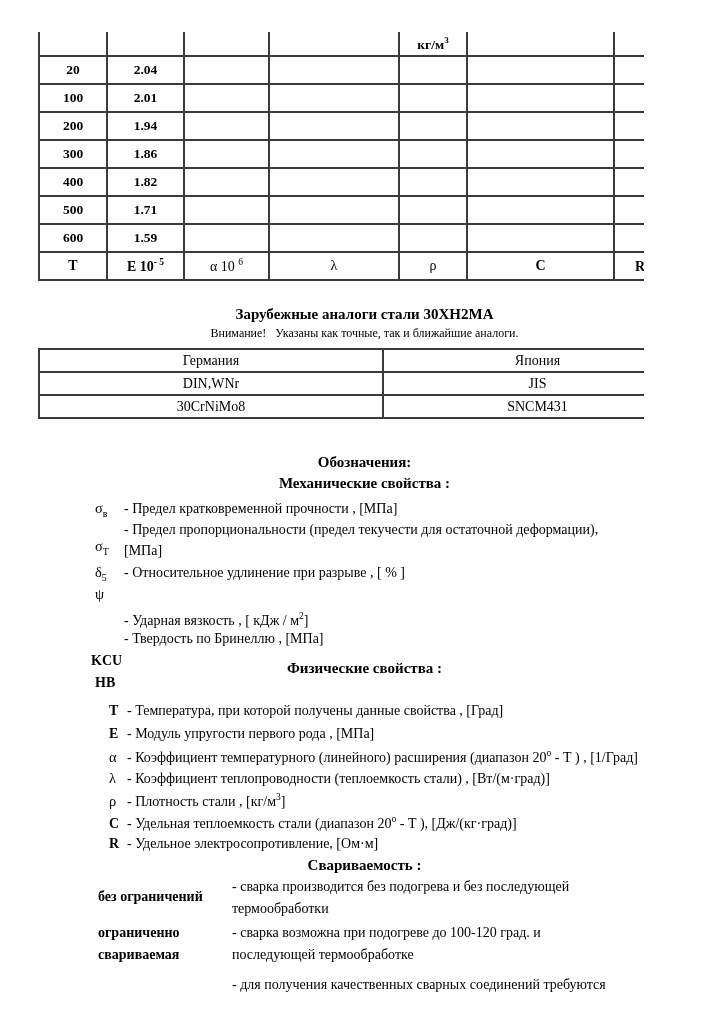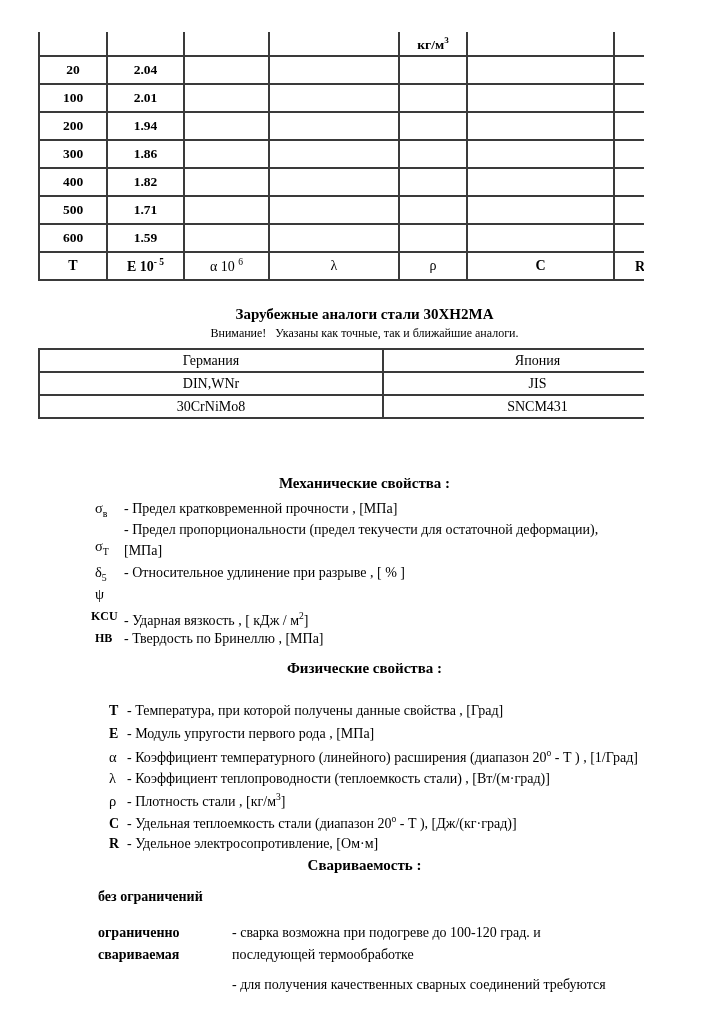--- a/index.html
+++ b/index.html
@@ -20,21 +20,21 @@
   .analogs{left:38px;top:348px;width:653px;}
   .analogs td{border:2px solid #3a3a3a;text-align:center;vertical-align:middle;
               font-size:14px;height:19px;padding:1px 0;margin-left:46px;}
 
   .center{position:absolute;left:38px;width:653px;text-align:center;white-space:pre-wrap;}
   .bold{font-weight:bold;}
   .t15{font-size:15px;}
   .t14{font-size:12px;}
 
   .sym{position:absolute;left:95px;font-size:14.5px;line-height:21px;}
-  .sym.latin{font-weight:bold;font-size:12px;}
+  .sym.latin{font-weight:bold;font-size:14px;margin-top:44px;}
   .sym-kcu{left:91px;}
   .def{position:absolute;left:124px;font-size:14px;line-height:21px;white-space:pre-wrap;}
 
   .phys-line{position:absolute;left:95px;font-size:14px;white-space:pre-wrap;}
   .phys-line .s{display:inline-block;min-width:13px;margin-right:5px;font-weight:bold;}
   .phys-line .s.greek{font-weight:normal;font-size:14.5px;}
 
   .weld-term{position:absolute;left:98px;font-weight:bold;font-size:14px;line-height:22px;}
   .weld-def{position:absolute;left:232px;font-size:14px;line-height:22px;white-space:pre-wrap;}
 </style>
@@ -155,20 +155,21 @@
       <td>DIN,WNr</td>
       <td>JIS</td>
     </tr>
     <tr>
       <td>30CrNiMo8</td>
       <td>SNCM431</td>
     </tr>
   </tbody>
     </table>
 
+  <div class="center bold t15" style="top:454px">Обозначения:</div>
   <div class="center bold t15" style="top:475px">Механические свойства :</div>
 
   <span class="sym" style="top:498px"><span>σ</span><sub>в</sub></span>
   <div class="def" style="top:498px"><span>- Предел кратковременной прочности , [МПа]</span></div>
 
   <span class="sym" style="top:536px"><span>σ</span><sub>Т</sub></span>
   <div class="def" style="top:519px"><span>- Предел пропорциональности (предел текучести для остаточной деформации),</span><br><span>[МПа]</span></div>
 
   <span class="sym" style="top:562px"><span>δ</span><sub>5</sub></span>
   <div class="def" style="top:562px"><span>- Относительное удлинение при разрыве , [ % ]</span></div>
@@ -201,19 +202,20 @@
   <div class="phys-line" style="top:798px">
     <span class="s"><span>C</span></span><span><span>- Удельная теплоемкость стали (диапазон 20</span><sup>о</sup><span> - Т ), [Дж/(кг·град)]</span></span>
   </div>
   <div class="phys-line" style="top:820px">
     <span class="s"><span>R</span></span><span><span>- Удельное электросопротивление, [Ом·м]</span></span>
   </div>
 
   <div class="center bold t15" style="top:857px">Свариваемость :</div>
 
   <div class="weld-term" style="top:886px"><span>без ограничений</span></div>
+  <div class="weld-def" style="top:876px"><span>- сварка производится без подогрева и без последующей</span><br><span>термообработки</span></div>
 
   <div class="weld-term" style="top:922px"><span>ограниченно</span><br><span>свариваемая</span></div>
   <div class="weld-def" style="top:922px"><span>- сварка возможна при подогреве до 100-120 град. и</span><br><span>последующей термообработке</span></div>
 
   <div class="weld-def" style="top:974px"><span>- для получения качественных сварных соединений требуются</span></div>
 
 </div>
 
 </body></html>

